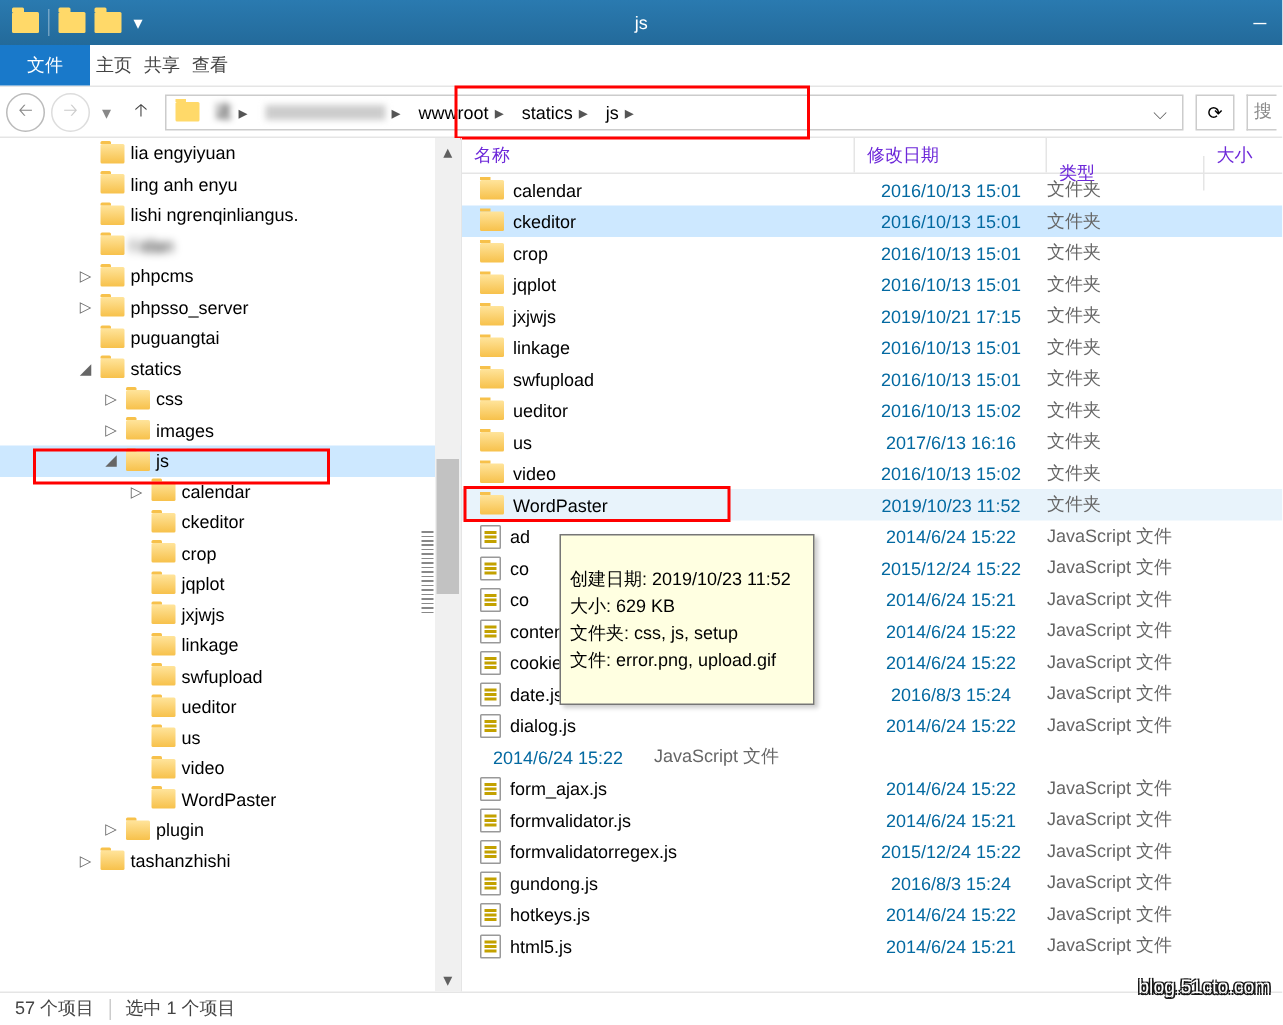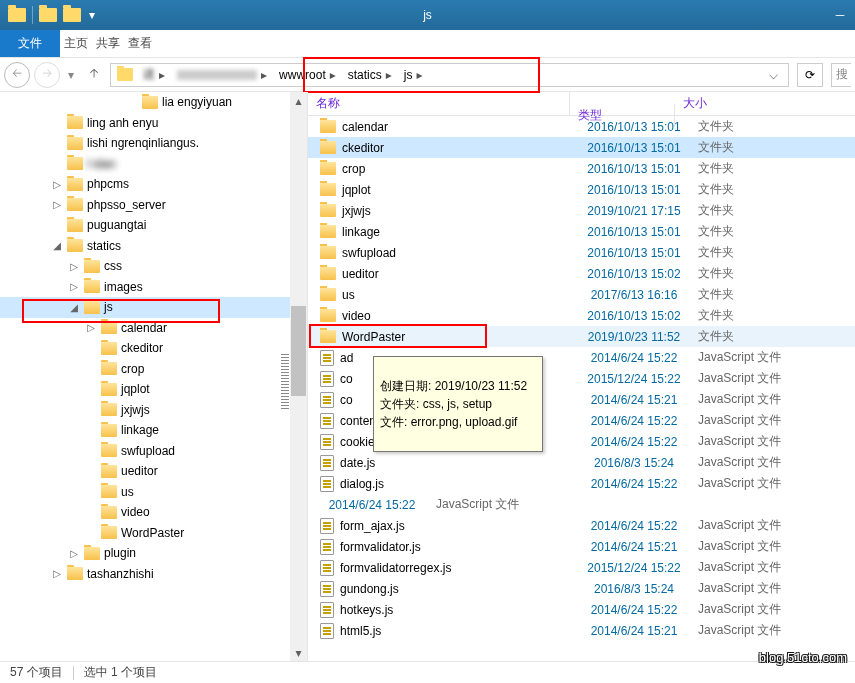--- a/index.html
+++ b/index.html
@@ -128,21 +128,21 @@
   </div>
   <div class="refresh">⟳</div>
   <div class="searchbox">
       <span>搜</span>
     </div>
 </div>
 
 <div class="main">
   <div class="tree">
     <div class="tree-scroll" id="tree">
-        <div class="node" style="padding-left: 51px; justify-content: center;">
+        <div class="node" style="padding-left: 51px;">
           <span class="expander"> </span>
           <span class="tfolder"></span>
           <span class="label">lia        engyiyuan</span>
         </div>
         <div class="node" style="padding-left: 51px;">
           <span class="expander"> </span>
           <span class="tfolder"></span>
           <span class="label">ling      anh                 enyu</span>
         </div>
         <div class="node" style="padding-left: 51px;">
@@ -263,20 +263,21 @@
       <div style="flex:1"></div>
       <div class="arrow">▾</div>
     </div>
     <div class="resize-marker" style="right:18px; top:262px;"></div>
     <div class="bigred" style="left:22px; top:207px; width:198px; height:24px;"></div>
   </div>
   <div class="divider"></div>
   <div class="filepane">
     <div class="colhead">
       <div class="col" style="width:262px;">名称</div>
+      <div class="col" style="width:128px;">修改日期</div>
       <div class="col" style="width:105px;margin-top:24px;">类型</div>
       <div class="col" style="width:40px;border-right:none;">大小</div>
     </div>
     <div class="rows" id="rows" style="position:relative;">
       <div class="row">
           <div class="cname">
             <span class="ffolder"></span>
             <span>calendar</span>
           </div>
           <div class="cdate">2016/10/13 15:01</div>
@@ -490,20 +491,21 @@
           <div class="cname">
             <span class="ffile js"></span>
             <span>html5.js</span>
           </div>
           <div class="cdate">2014/6/24 15:21</div>
           <div class="ctype">JavaScript 文件</div>
           <div class="csize"></div>
         </div>
         <div class="tooltip" style="left:65px; top:240px; width:170px;">
         <div>创建日期: 2019/10/23 11:52</div>
+        <div>大小: 629 KB</div>
         <div>文件夹: css, js, setup</div>
         <div>文件: error.png, upload.gif</div>
       </div>
     <div class="overlay" style="left: 1px; top: 208px; width: 178px; height: 24px;"></div>
       </div>
   </div>
 </div>
 
 <div class="status">
   <span>57 个项目</span>

